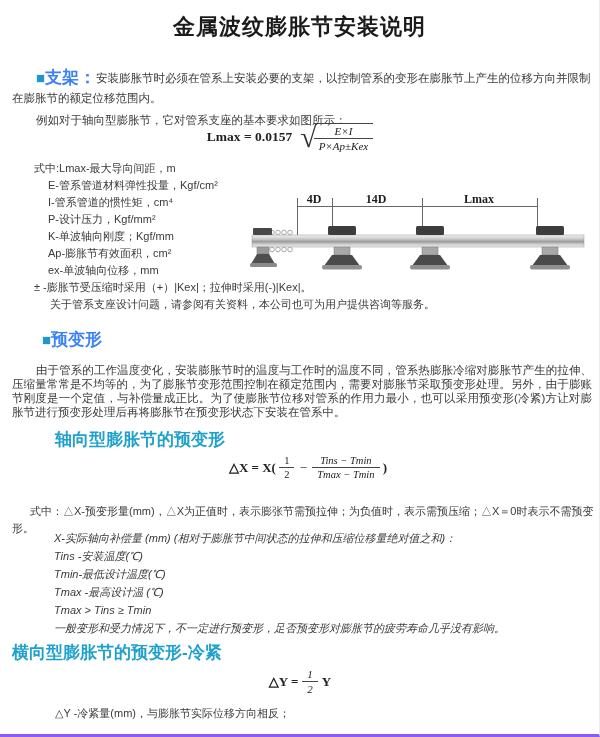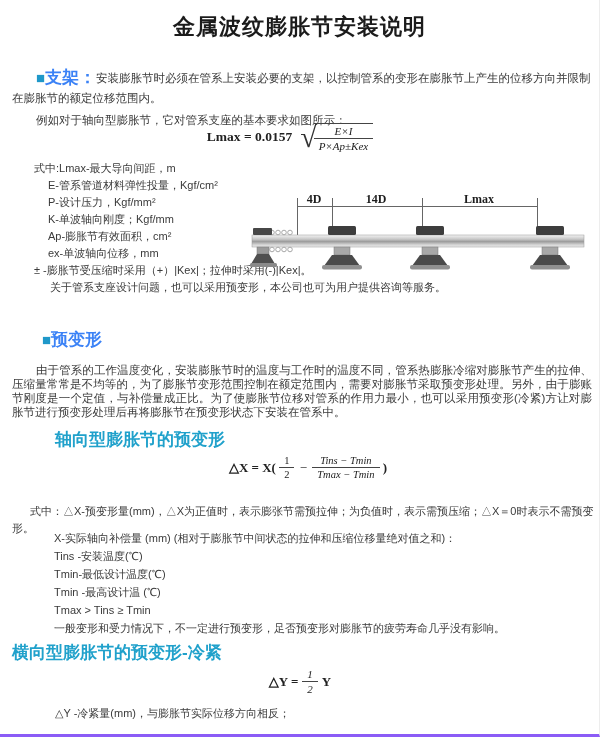--- a/index.html
+++ b/index.html
@@ -40,21 +40,21 @@
   .sub2{position:absolute;top:641px;left:12px;}
   
   .f2{position:absolute;top:455px;left:0;width:600px;text-align:center;
       font-family:"Liberation Serif",serif;color:#222;font-size:13px;padding-left:8px;}
   .f2 .pre,.f2 .post{font-weight:bold;font-size:13px;vertical-align:middle;}
   .f2 .op{vertical-align:middle;padding:0 2px;}
   .f2 .frac{font-size:10.5px;}
   .f2 .plain{font-style:normal;}
   
   .n2{position:absolute;top:492px;left:12px;width:582px;font-size:11px;line-height:17px;text-indent:18px;}
-  .items{position:absolute;top:529px;left:54px;font-size:11px;line-height:18px;color:#3a3a3a;}
+  .items{position:absolute;top:529px;left:54px;font-size:11px;line-height:18px;color:#3a3a3a;font-style:italic;}
   
   .f3{position:absolute;top:668px;left:0;width:600px;text-align:center;
       font-family:"Liberation Serif",serif;color:#222;}
   .f3 .pre,.f3 .post{font-weight:bold;font-size:13px;vertical-align:middle;}
   .n3{position:absolute;top:706px;left:55px;font-size:11px;}
   svg text{font-family:"Liberation Serif",serif;font-weight:bold;font-size:12px;fill:#1d1d1d;}
 </style>
 </head>
 <body>
 
@@ -70,26 +70,27 @@
     <span class="lhs">Lmax = 0.0157</span>
     <span class="rad">√</span><span class="frac under-root">
       <span class="num">E×I</span>
       <span class="den">P×Ap±Kex</span>
     </span>
   </div>
 
   <div class="defs">
     <div>式中:Lmax-最大导向间距，m</div>
     <div class="ind1">E-管系管道材料弹性投量，Kgf/cm²</div>
+    <div class="ind1">I-管系管道的惯性矩，cm⁴</div>
     <div class="ind1">P-设计压力，Kgf/mm²</div>
     <div class="ind1">K-单波轴向刚度；Kgf/mm</div>
     <div class="ind1">Ap-膨胀节有效面积，cm²</div>
     <div class="ind1">ex-单波轴向位移，mm</div>
     <div>± -膨胀节受压缩时采用（+）|Kex|；拉伸时采用(-)|Kex|。</div>
-    <div class="ind2">关于管系支座设计问题，也可以采用预变形，本公司也可为用户提供咨询等服务。</div>
+    <div class="ind2">关于管系支座设计问题，请参阅有关资料，本公司也可为用户提供咨询等服务。</div>
   </div>
 
   <svg class="diagram" viewBox="0 0 348 92" width="348" height="92">
     <defs>
       <linearGradient id="pipeGrad" x1="0" y1="0" x2="0" y2="1">
         <stop offset="0" stop-color="#f3f3f3"></stop>
         <stop offset="0.35" stop-color="#c7c7c7"></stop>
         <stop offset="0.55" stop-color="#9c9c9c"></stop>
         <stop offset="0.8" stop-color="#d2d2d2"></stop>
         <stop offset="1" stop-color="#ececec"></stop>
@@ -168,21 +169,21 @@
     </span>
     <span class="post">)</span>
   </div>
 
   <p class="n2">式中：△X-预变形量(mm)，△X为正值时，表示膨张节需预拉伸；为负值时，表示需预压缩；△X＝0时表示不需预变形。</p>
 
   <div class="items">
     <div>X-实际轴向补偿量 (mm) (相对于膨胀节中间状态的拉伸和压缩位移量绝对值之和)：</div>
     <div>Tins -安装温度(℃)</div>
     <div>Tmin-最低设计温度(℃)</div>
-    <div>Tmin -最高设计温 (℃)</div>
+    <div>Tmax -最高设计温 (℃)</div>
     <div>Tmax &gt; Tins ≥ Tmin</div>
     <div>一般变形和受力情况下，不一定进行预变形，足否预变形对膨胀节的疲劳寿命几乎没有影响。</div>
   </div>
 
   <div class="sub sub2">横向型膨胀节的预变形-冷紧</div>
 
   <div class="f3">
     <span class="pre">△Y =</span>
     <span class="frac plain">
       <span class="num">1</span>

